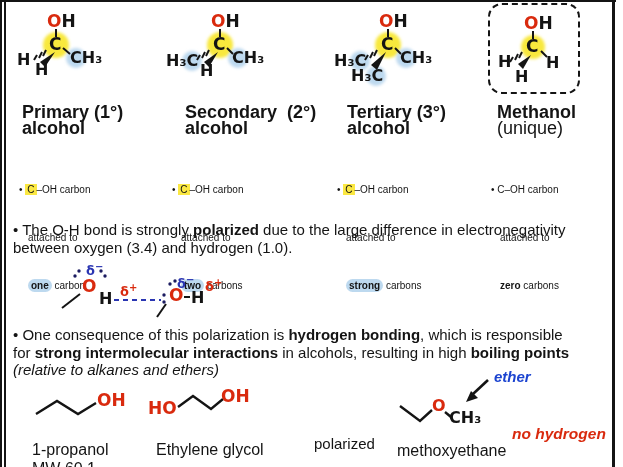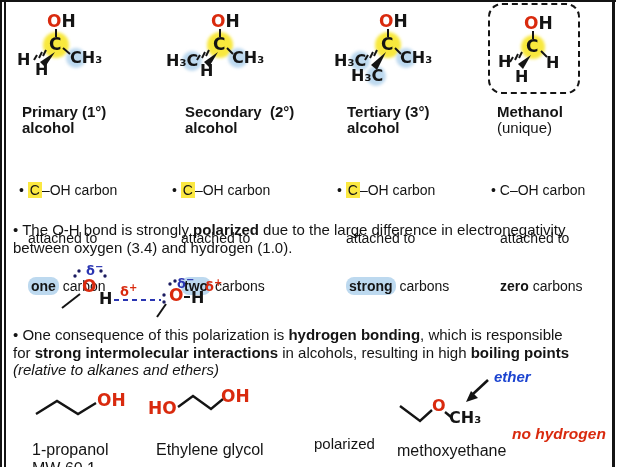--- a/index.html
+++ b/index.html
@@ -3,23 +3,23 @@
 <meta charset="utf-8">
 <style>
   html,body{margin:0;padding:0;background:#fff;}
   #page{position:relative;width:623px;height:467px;background:#fff;overflow:hidden;
         font-family:"Liberation Sans","DejaVu Sans",sans-serif;color:#141414;}
   .t{position:absolute;white-space:pre;}
   .atom{font-family:"DejaVu Sans",sans-serif;font-weight:bold;font-size:16px;line-height:16px;z-index:3;}
   .atomL{font-family:"DejaVu Sans",sans-serif;font-weight:bold;font-size:17px;line-height:17px;z-index:3;}
   .red{color:#d92a0e;}
   .blue{color:#2a35b2;}
-  .title{font-weight:bold;font-size:15px;line-height:16px;z-index:3;}
+  .title{font-weight:bold;font-size:18px;line-height:16px;z-index:3;}
   .plain{font-weight:normal;}
-  .bullets{font-size:14px;line-height:16px;z-index:3;}
+  .bullets{font-size:10px;line-height:16px;z-index:3;}
   .bullets .ind{padding-left:9px;}
   .chl{background:#fbe842;padding:0 2px;}
   .cnt{font-weight:bold;border-radius:8px;}
   .cnthl{background:#bdd9ef;padding:1px 3px;}
   .para{font-size:15px;line-height:17.5px;z-index:3;white-space:normal;}
   .para b{font-weight:bold;}
   .para .it{font-style:italic;}
   .delta{font-family:"DejaVu Sans",sans-serif;font-weight:bold;font-size:13px;line-height:13px;z-index:3;}
   .delta sup{font-size:10px;}
   .name{font-size:16px;line-height:17px;z-index:3;}

